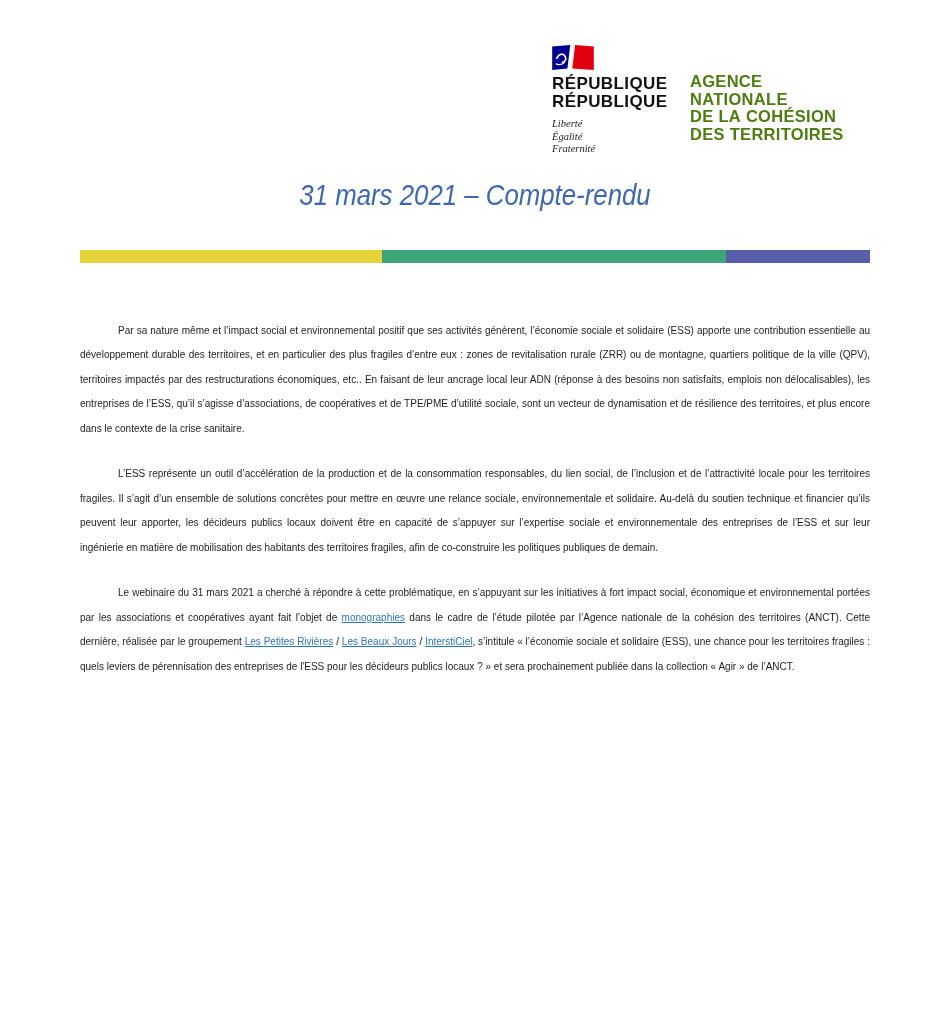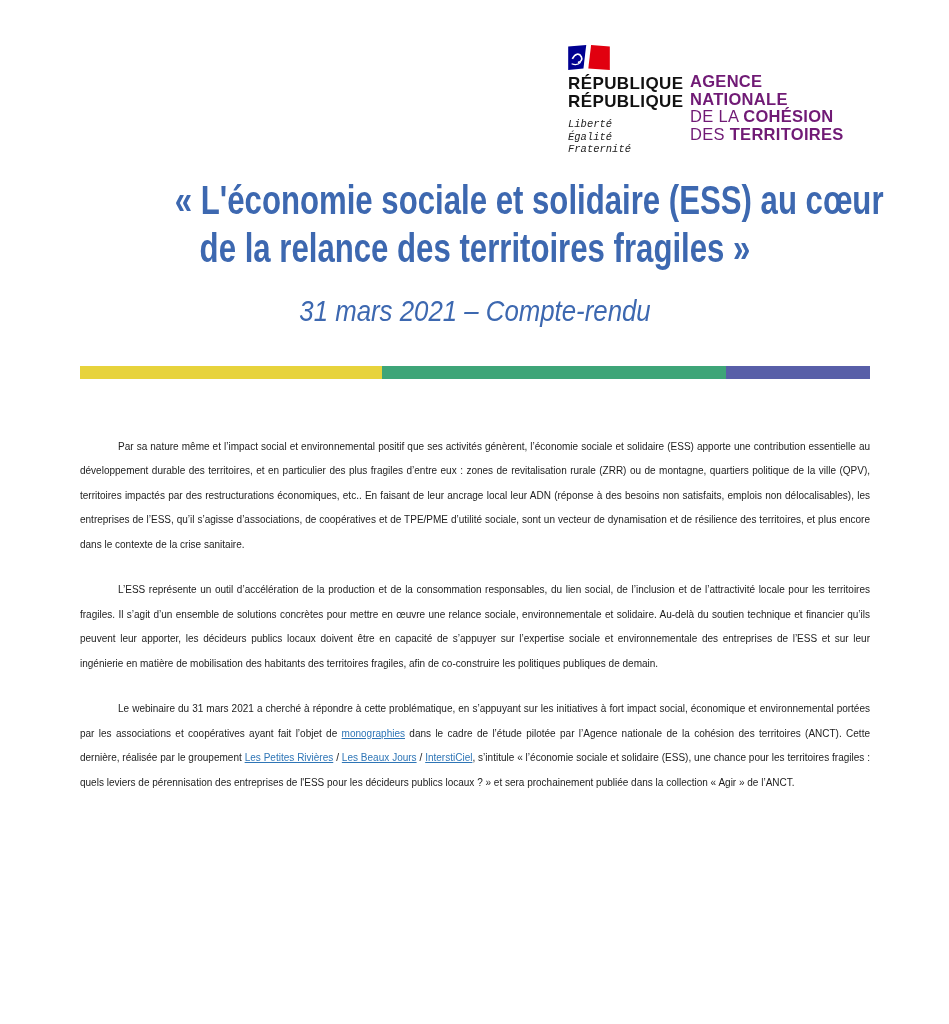--- a/index.html
+++ b/index.html
@@ -4,29 +4,29 @@
 <style>
   html,body { margin:0; padding:0; background:#ffffff; }
   .page {
     position:relative; width:949px; height:1024px; margin:0 auto;
     background:#ffffff; box-sizing:border-box;
     padding:45px 79px 0 80px; overflow:hidden;
     font-family:"Liberation Sans", sans-serif; color:#1c1c1c;
   }
 
   
-  .logos { display:flex; justify-content:flex-end; align-items:flex-start; }
+  .logos { display:flex; justify-content:flex-end; align-items:flex-start; gap:16px; }
   .rf-logo { width:122px; }
   .rf-flag { display:block; margin-bottom:5px; }
   .rf-name { font-weight:700; font-size:17px; line-height:18px; letter-spacing:0.4px; color:#111; }
-  .rf-motto { font-family:Liberation Mono, monospace; font-style:italic; font-size:10.5px; line-height:12.5px; margin-top:7px; color:#222; }
+  .rf-motto { font-family:Liberation Serif, serif; font-style:italic; font-size:10.5px; line-height:12.5px; margin-top:7px; color:#222; }
   .anct-logo { margin-top:28px; width:180px; font-size:16.5px; line-height:17.5px; letter-spacing:0.3px; }
   .anct-line { white-space:nowrap; }
   .anct-bold { font-weight:700; }
-  .anct-reg { font-weight:400; }
+  .anct-reg { font-weight:700; }
 
   
   .doc-title { margin:20px 0 0 0; text-align:center; }
   .title-line {
     display:block; font-weight:700; font-size:41px; line-height:48px;
     white-space:nowrap; transform:scaleX(0.76); transform-origin:50% 50%;
   }
   .doc-subtitle { text-align:center; margin-top:20px; }
   .subtitle-line {
     display:block; font-style:italic; font-size:30px; line-height:38px;
@@ -60,32 +60,28 @@
         <span>RÉPUBLIQUE</span><br>
         <span>RÉPUBLIQUE</span>
       </div>
       <div class="rf-motto">
         <span>Liberté</span><br>
         <span>Égalité</span><br>
         <span>Fraternité</span>
       </div>
     </div>
 
-    <div class="anct-logo" id="anct-logo" style="color: #701a75;">
+    <div class="anct-logo" id="anct-logo" style="color: #4d7c0f;">
       <div class="anct-line anct-bold">AGENCE</div>
       <div class="anct-line anct-bold">NATIONALE</div>
       <div class="anct-line"><span class="anct-reg">DE LA</span> <span class="anct-bold">COHÉSION</span></div>
       <div class="anct-line"><span class="anct-reg">DES</span> <span class="anct-bold">TERRITOIRES</span></div>
     </div>
   </header>
 
-  <h1 class="doc-title" id="doc-title" style="color: rgb(61, 104, 176);">
-    <span class="title-line">« L'économie sociale et solidaire (ESS) au cœur</span>
-    <span class="title-line">de la relance des territoires fragiles »</span>
-  </h1>
   <div class="doc-subtitle" id="doc-subtitle" style="color: rgb(61, 104, 176);">
     <span class="subtitle-line">31 mars 2021 – Compte-rendu</span>
   </div>
 
   <div class="divider" id="divider-bar">
       <span style="background: rgb(231, 211, 60); width: 38.2%;"></span>
       <span style="background: rgb(62, 165, 120); width: 43.6%;"></span>
       <span style="background: rgb(88, 95, 168); width: 18.2%;"></span>
     </div>
 

